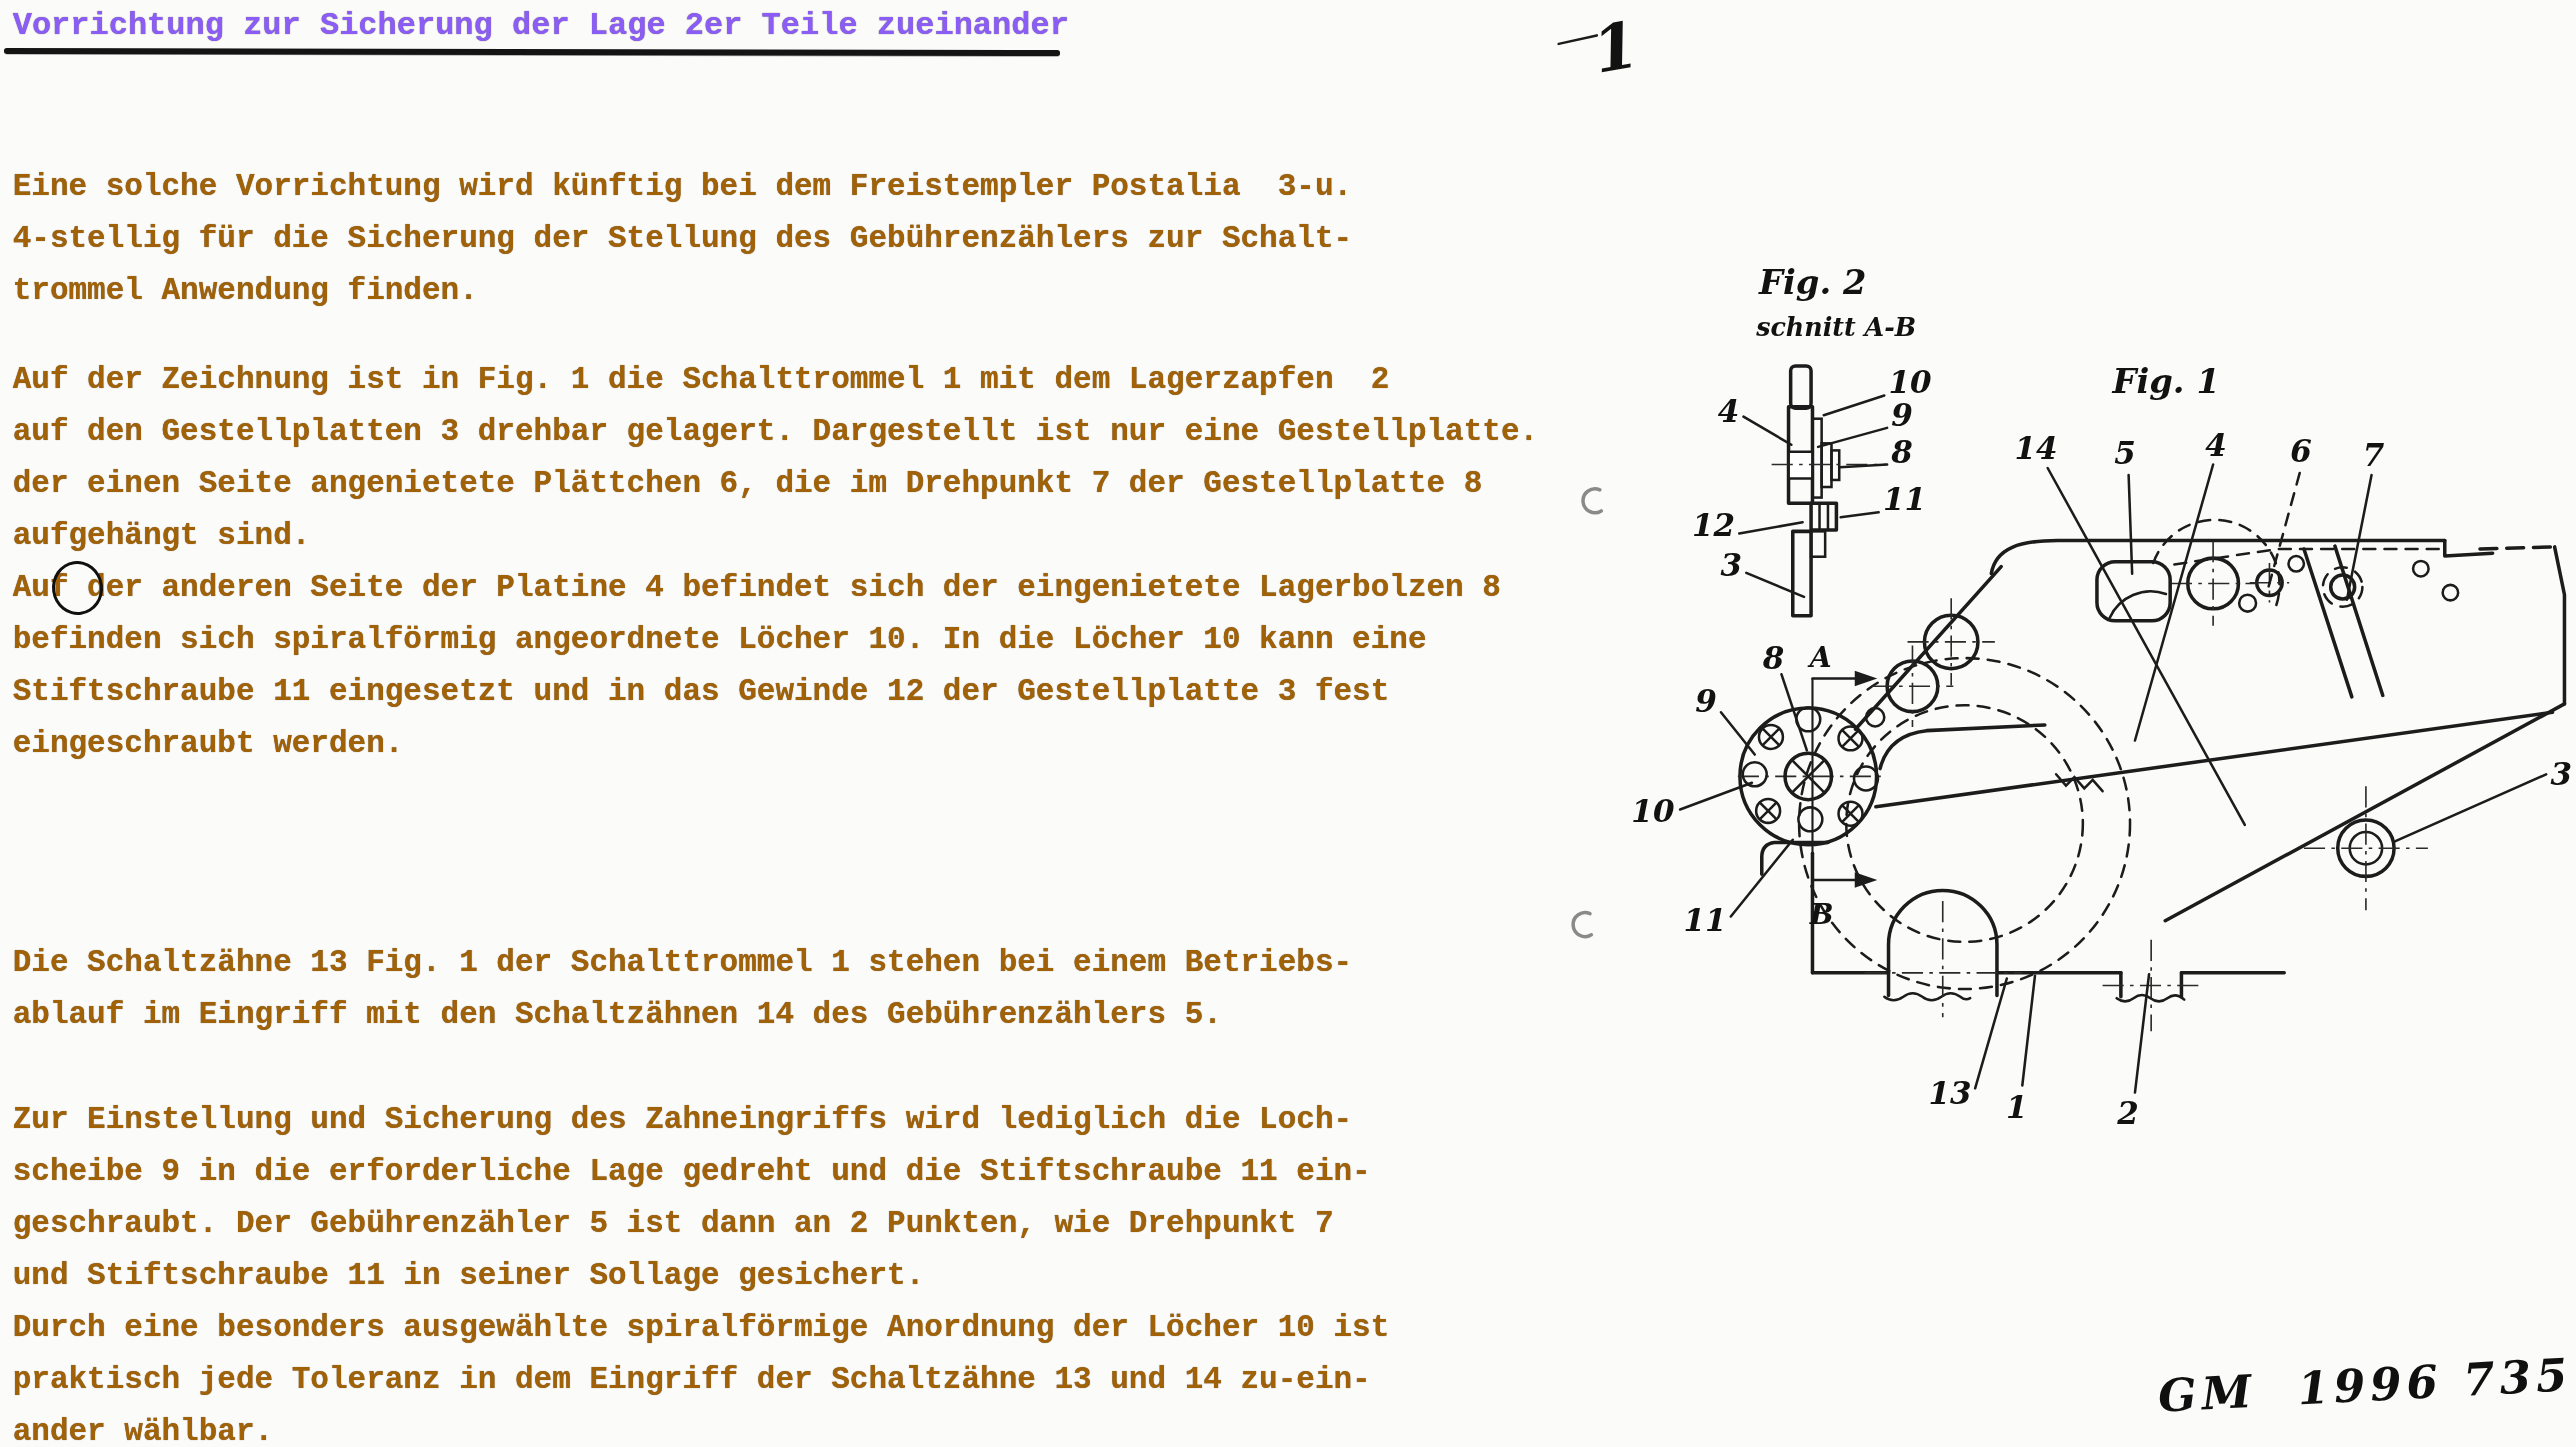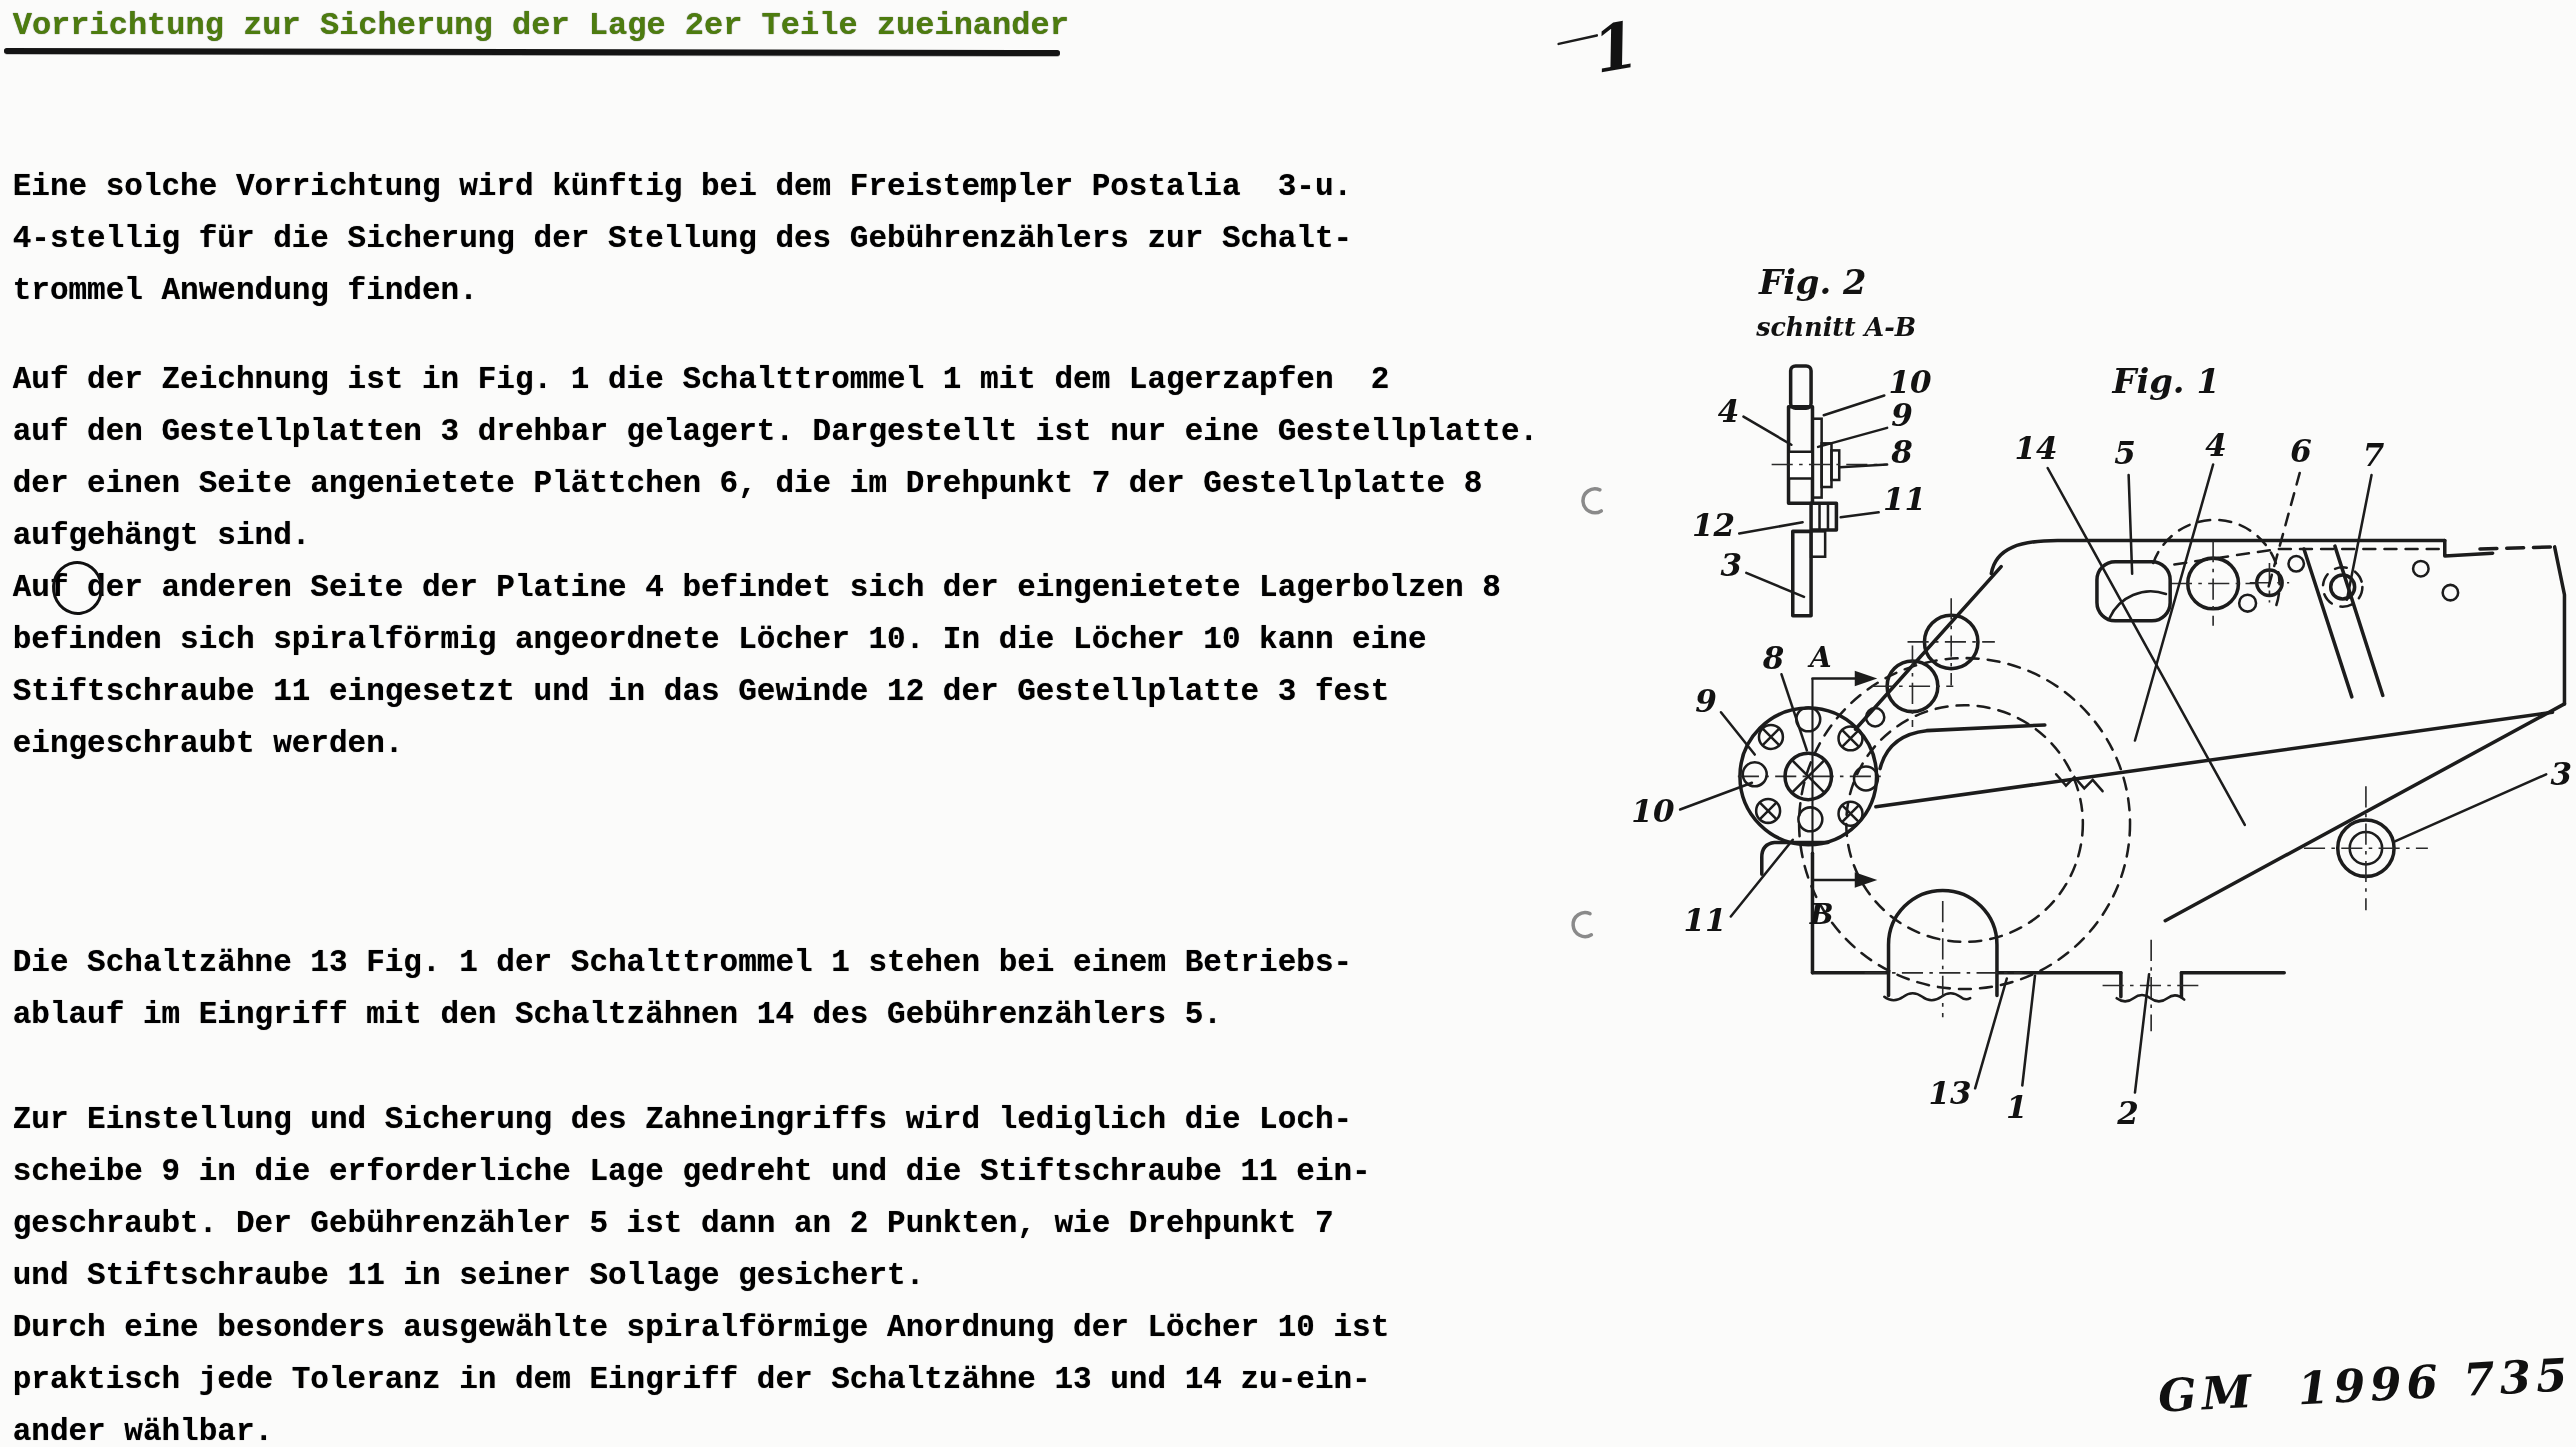--- a/index.html
+++ b/index.html
@@ -2,27 +2,27 @@
 <html style="font-size:11.3px"><head>
 <meta charset="utf-8">
 <style>
   html,body{margin:0;padding:0;}
   body{
     width:2576px;height:1447px;position:relative;overflow:hidden;
     background:#fbfbfa;
     font-family:"Liberation Mono",monospace;
   }
   .typed{
-    position:absolute;left:12.7px;color:#000000;
+    position:absolute;left:12.7px;color:#a16207;
     font:700 31px/52px "Liberation Mono",monospace;
     text-shadow:0 0 0.9px rgba(10,10,10,.6);
   }
   .ln{white-space:pre;}
   .doc-title{
-    position:absolute;left:12.7px;top:1.4px;color:#4d7c0f;white-space:pre;
+    position:absolute;left:12.7px;top:1.4px;color:#8b5cf6;white-space:pre;
     font:700 32px/49px "Liberation Mono",monospace;
     text-shadow:0 0 1.1px rgba(10,10,10,.65);
   }
   .title-underline{
     position:absolute;left:4.2px;top:49px;width:1056px;height:6.3px;
     background:#141414;border-radius:2.8px;transform:rotate(0.12deg);
     box-shadow:0 0.7px 0 rgba(0,0,0,.35);
   }
   .circle-mark{
     position:absolute;left:52px;top:561px;width:45px;height:48px;

